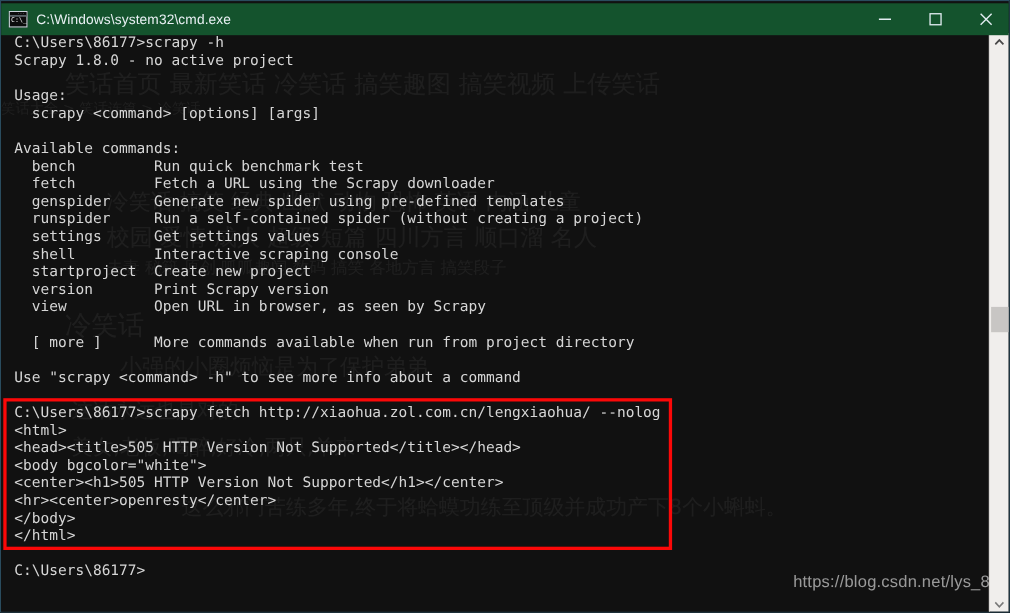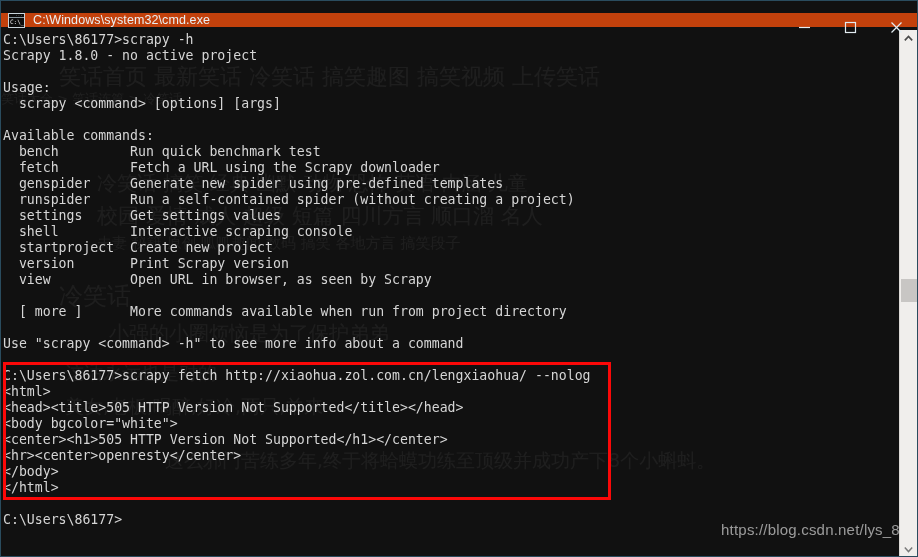--- a/index.html
+++ b/index.html
@@ -20,24 +20,24 @@
     height: 557px;
     background: #111111;
     overflow: hidden;
     box-sizing: border-box;
     border: 1px solid #2a4c5e;
   }
 
   
   #titlebar {
     position: absolute;
-    left: 0; top: 12px;
+    left: 0; top: 2px;
     width: 918px;
-    height: 14px;
-    background: #c2410c;
+    height: 29px;
+    background: #14532d;
     display: flex;
     align-items: center;
     z-index: 40;
   }
   #titlebar-icon {
     width: 17px;
     height: 15px;
     margin-left: 7px;
     margin-right: 8px;
     background: #0c0c0c;
@@ -132,21 +132,21 @@
     z-index: 5;
     font-family: "DejaVu Sans Mono", monospace;
     font-size: 13.2px;
     line-height: 16px;
     color: #d6d6d6;
     white-space: pre;
     letter-spacing: 0px;
   }
   .tline {
     height: 16px;
-    padding-left: 2px;
+    padding-left: 12px;
   }
 
   
   #redbox {
     position: absolute;
     left: 2px;
     top: 330px;
     width: 608px;
     height: 142px;
     border: 3px solid #fb0808;

